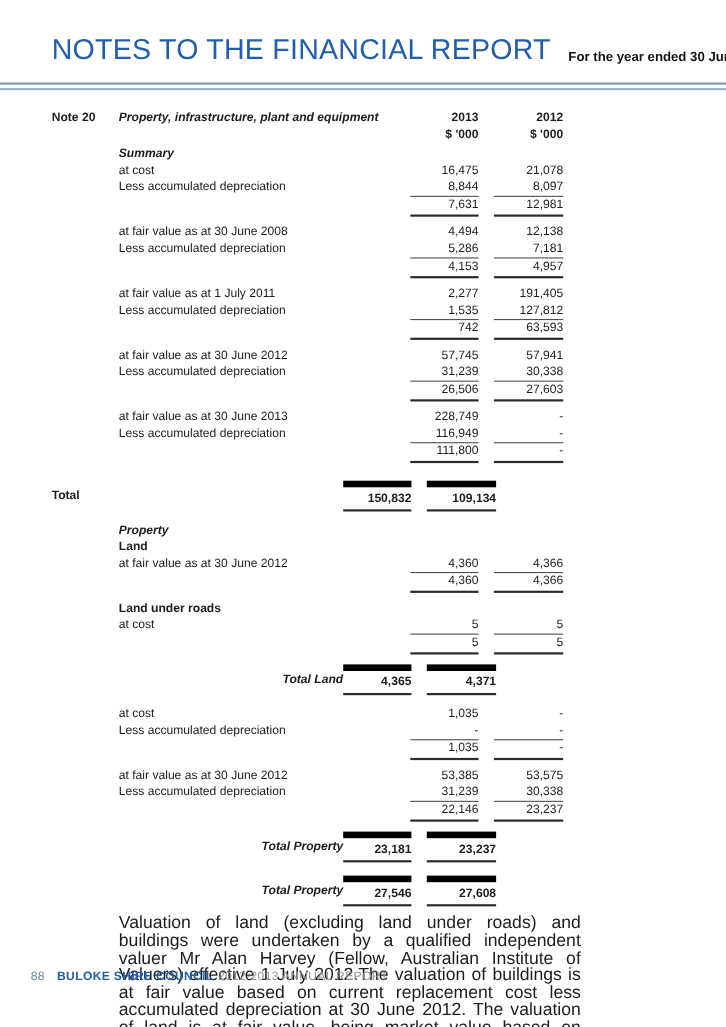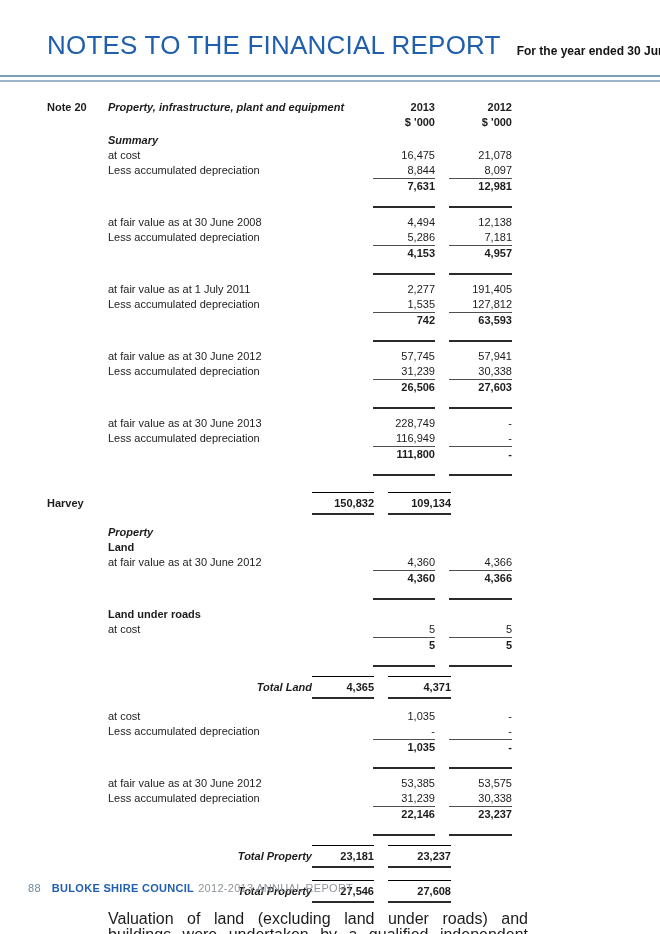--- a/index.html
+++ b/index.html
@@ -40,28 +40,28 @@
   .thead { margin-bottom:3px; }
 
   .c-num { text-align:right; }
   .spacer { height:7px; }
 
   .section-italic .c-label { font-weight:700; font-style:italic; }
   .section-bold .c-label { font-weight:700; }
 
   .data-underline .c-num { border-bottom:1px solid #4f4f4f; }
   .subtotal .c-num {
-    font-weight:700; border-bottom:2px solid #2b2b2b; padding-bottom:12px;
+    font-weight:400; border-bottom:2px solid #2b2b2b; padding-bottom:1px;
   }
   .total .c-label, .total-italic .c-label { font-weight:700; align-self:center; }
   .total-italic .c-label { font-style:italic;text-align:right; }
   .total, .total-italic { margin:2px 0 3px; }
   .total .c-num, .total-italic .c-num {
     font-weight:700;
-    border-top:1px solid #000000; border-bottom:2px solid #2b2b2b;
+    border-top:6px solid #000000; border-bottom:2px solid #2b2b2b;
     padding:3px 0 2px;
   }
 
   
   .valuation-note {
     margin:8px 0 0 108px; width:420px;
     font-size:16px; line-height:15.8px; text-align:justify; color:#1c1c1c;
   }
 
   
@@ -198,21 +198,21 @@
         </div>
         <div class="trow subtotal">
           <div class="c-label"></div>
           <div class="c-num">111,800</div>
           <div class="c-gap"></div>
           <div class="c-num">-</div>
         </div>
         <div class="spacer"></div>
         <div class="spacer"></div>
         <div class="trow total">
-          <div class="c-label">Harvey</div>
+          <div class="c-label">Total</div>
           <div class="c-num">150,832</div>
           <div class="c-gap"></div>
           <div class="c-num">109,134</div>
         </div>
         <div class="spacer"></div>
         <div class="trow section-italic">
           <div class="c-label">Property</div>
           <div class="c-num"></div>
           <div class="c-gap"></div>
           <div class="c-num"></div>

